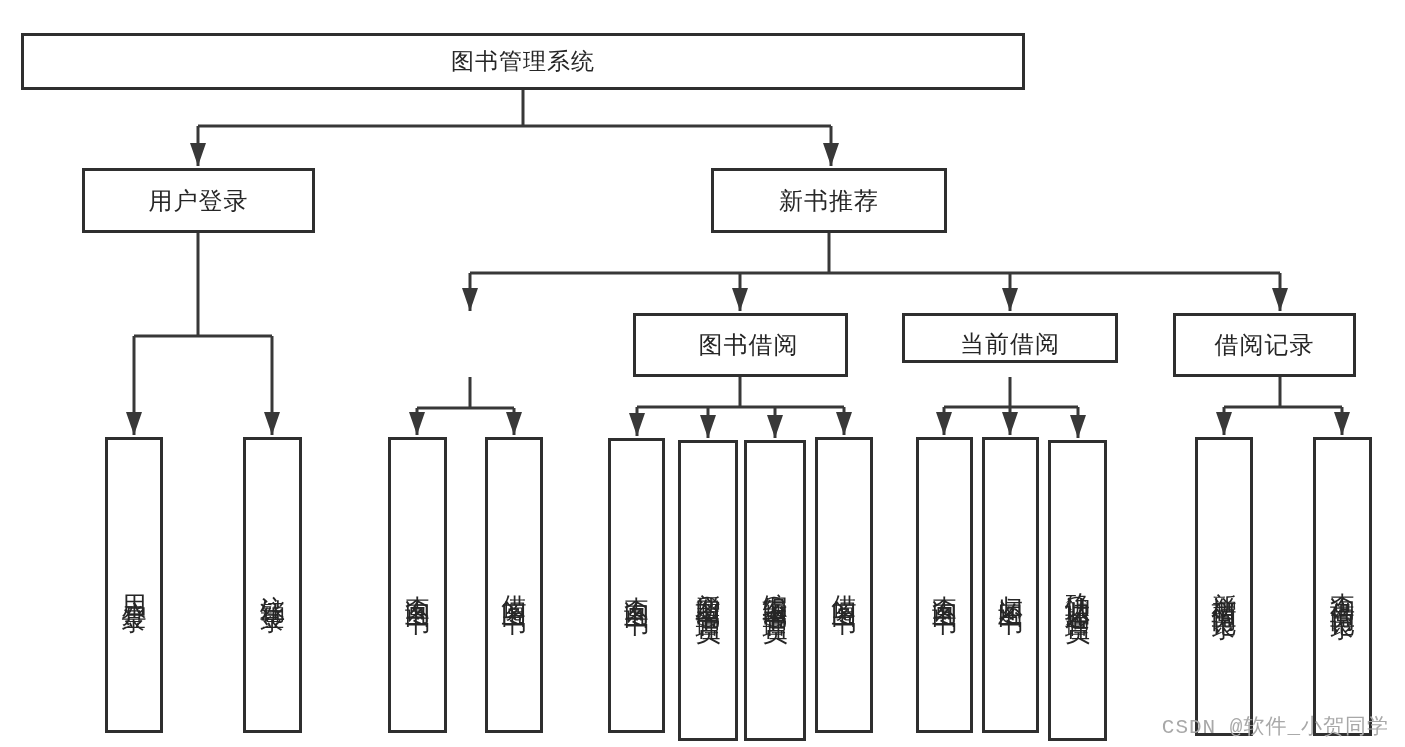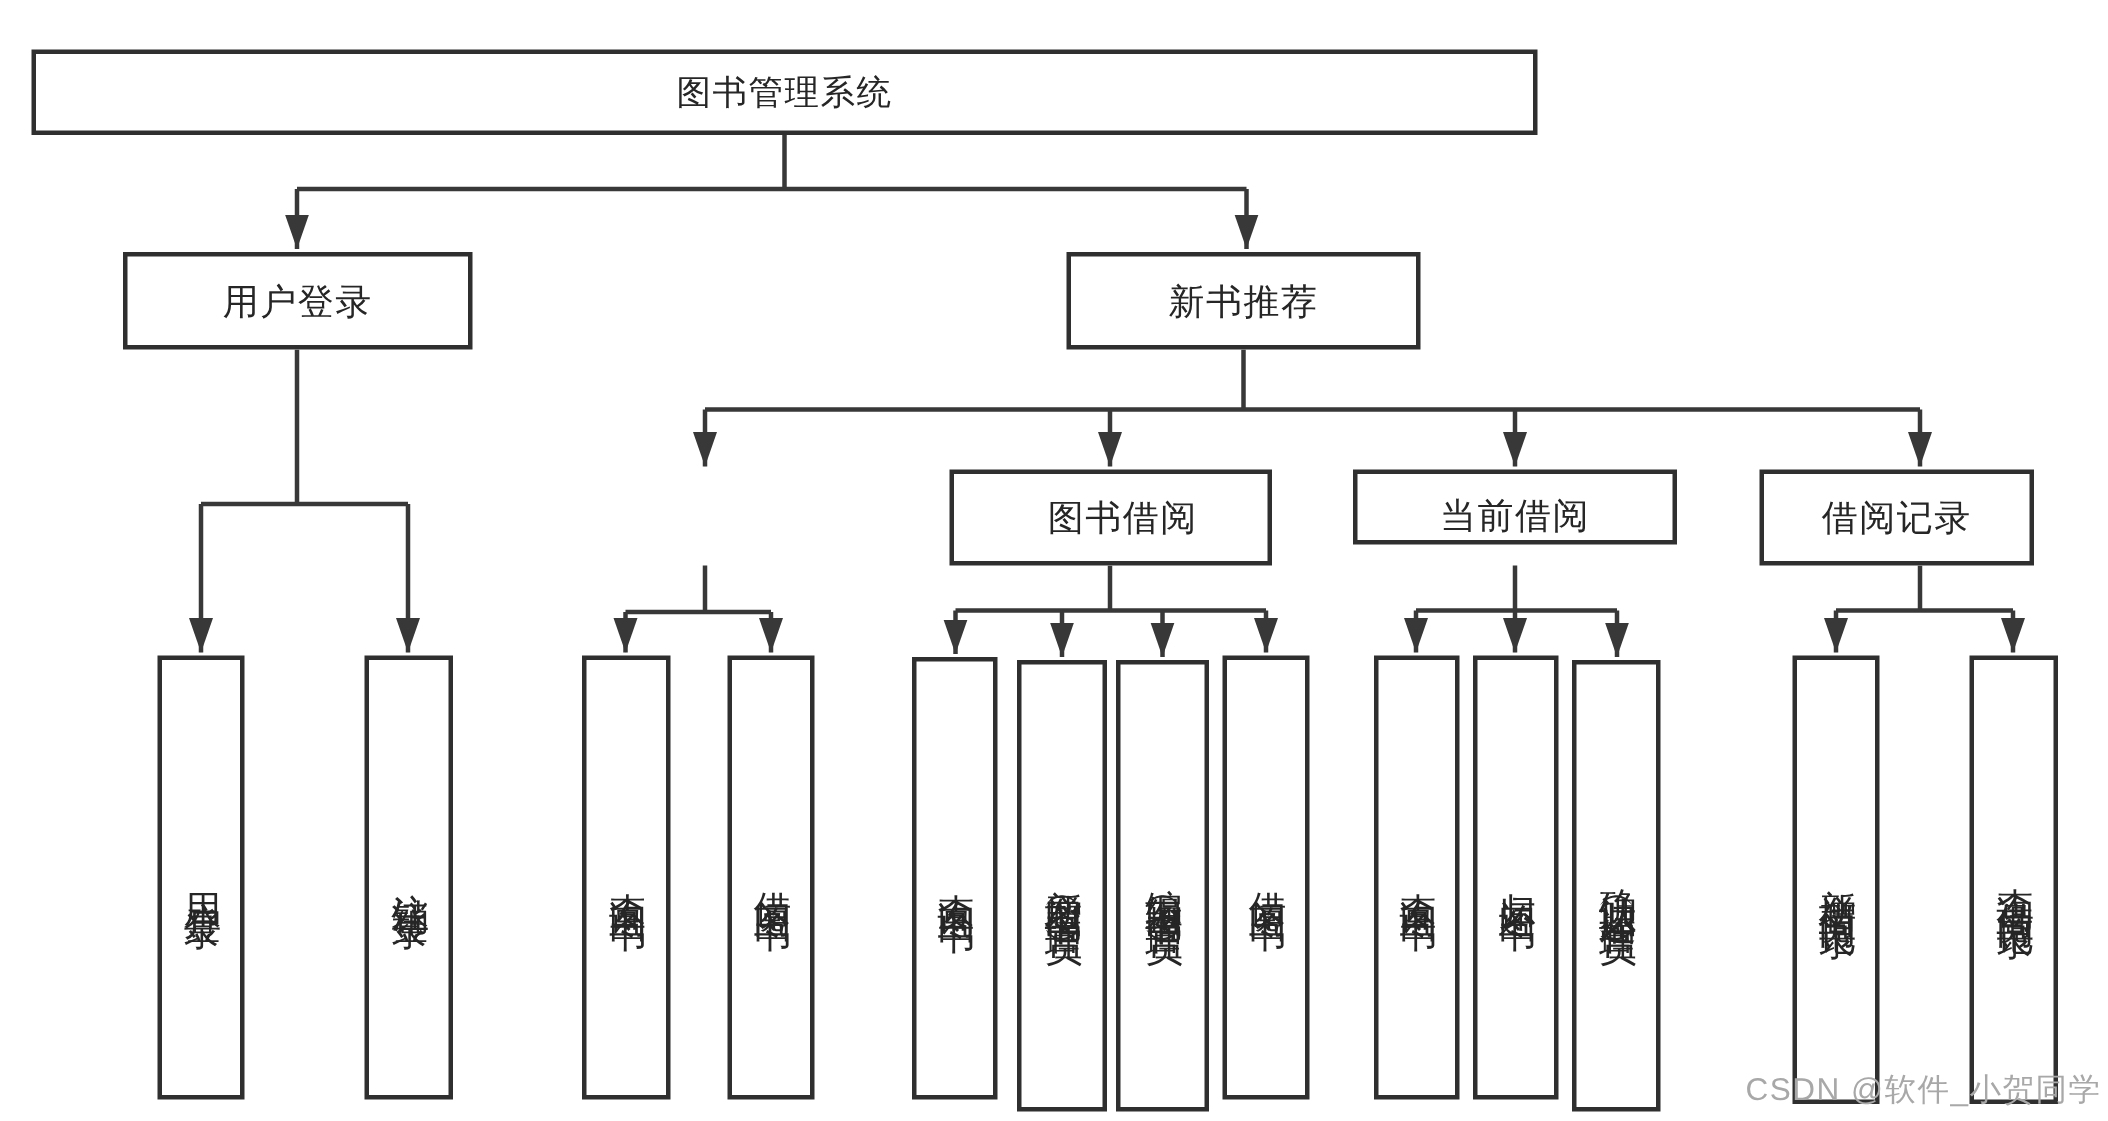--- a/index.html
+++ b/index.html
@@ -36,27 +36,28 @@
   .v-label {
     writing-mode: vertical-rl;
     text-orientation: mixed;
     font-size: 25px;
     letter-spacing: 5px;
     line-height: 1;
     white-space: nowrap;
   }
   .watermark {
     position: absolute;
-    right: 4px;
+    right: 16px;
     top: 712px;
     font-size: 21px;
     color: #a8a8a8;
     letter-spacing: 1px;
     z-index: 3;
     white-space: nowrap;
+    font-family: Liberation Mono, monospace;
   }
 </style>
 </head>
 <body>
 
 <div class="canvas">
 
   <svg class="lines" viewBox="0 0 1405 747" xmlns="http://www.w3.org/2000/svg">
     <defs>
       <marker id="arw" markerUnits="userSpaceOnUse" markerWidth="26" markerHeight="20" refX="23" refY="10" orient="auto">

